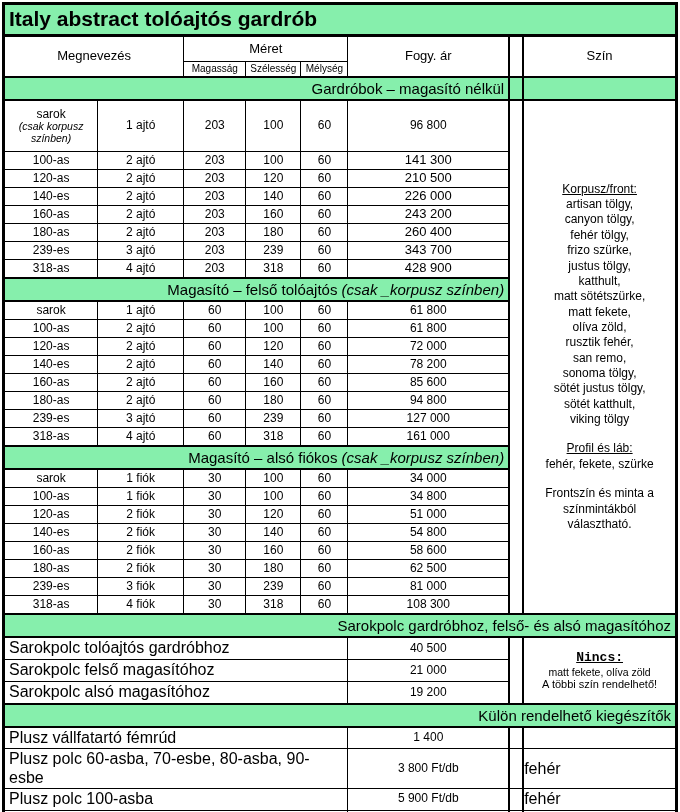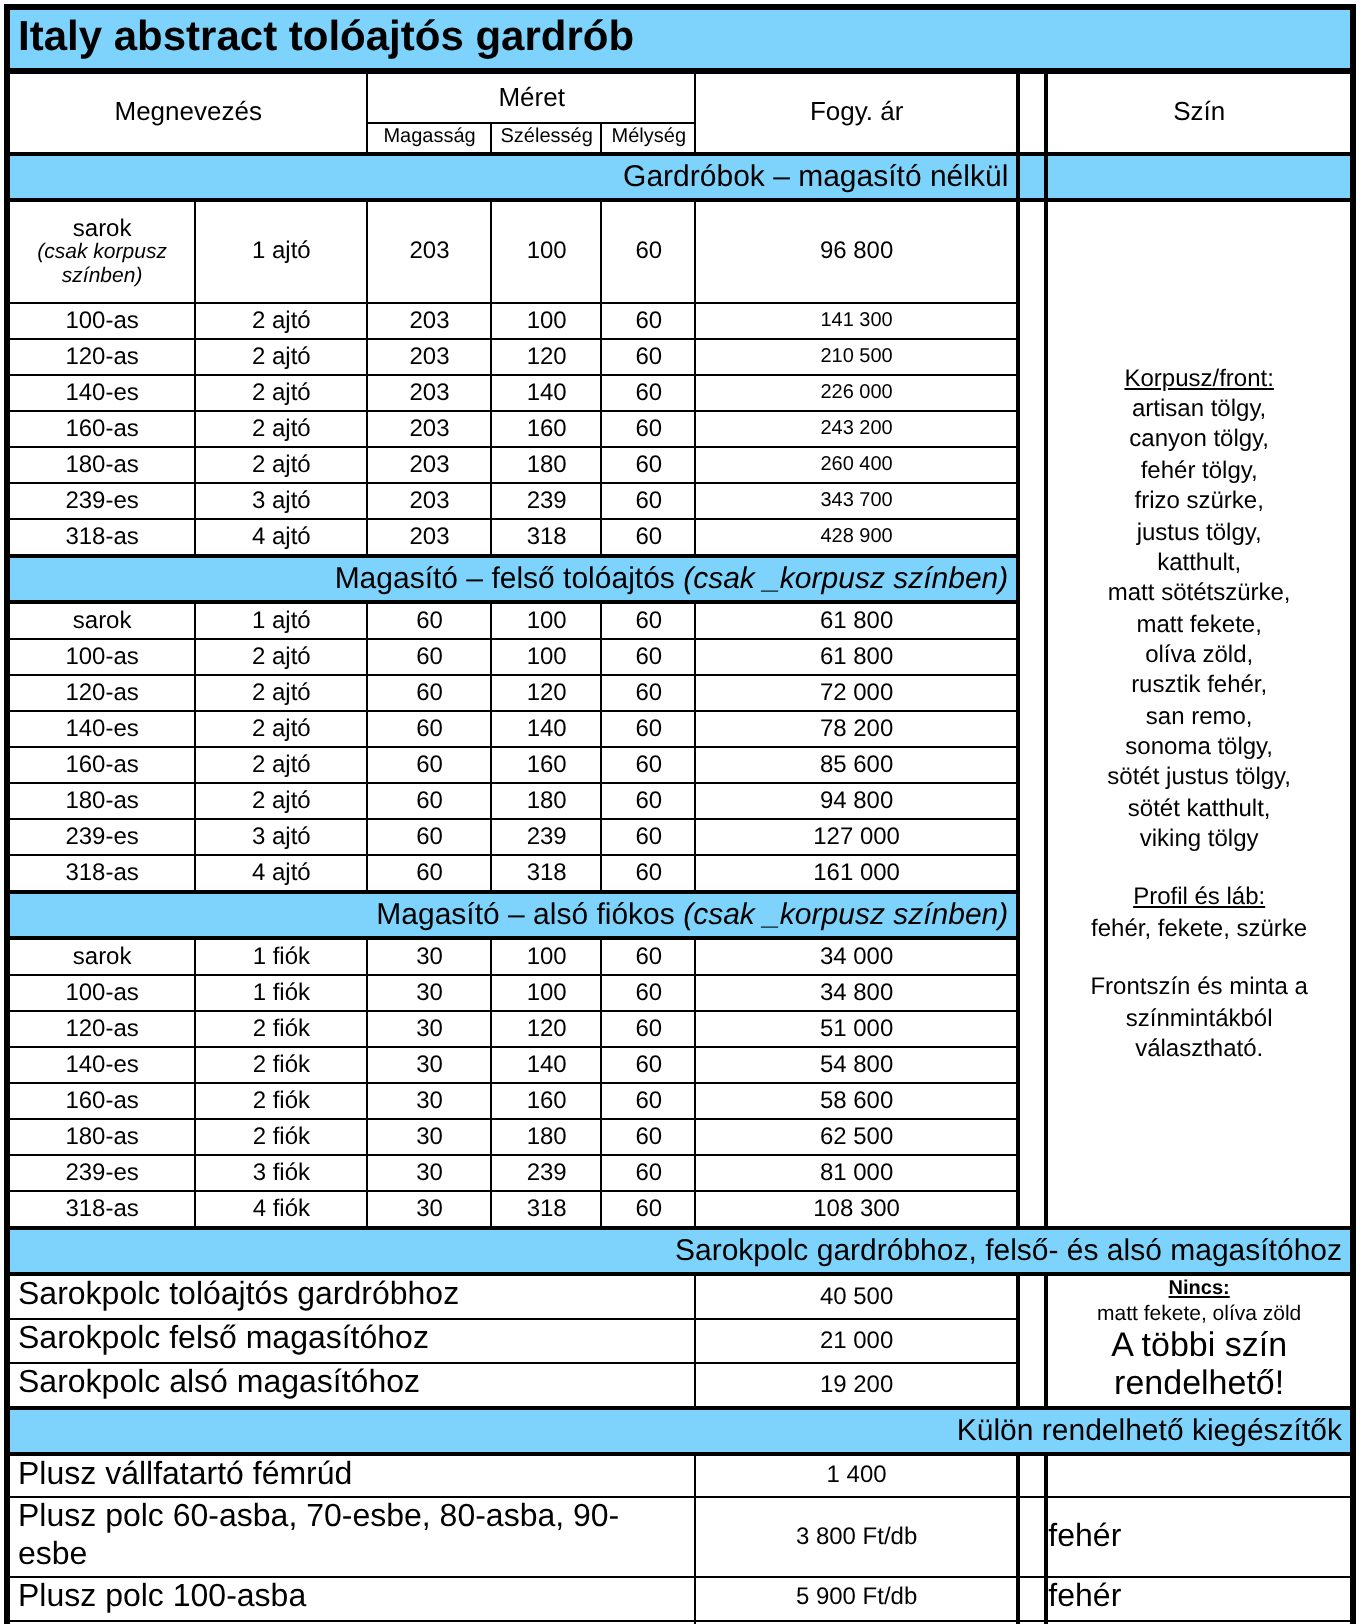--- a/index.html
+++ b/index.html
@@ -16,21 +16,21 @@
     width: 676px;
     border: 3px solid #000;
   }
   td {
     border: 1px solid #000;
     overflow: hidden;
     vertical-align: middle;
     padding: 0;
     line-height: 1.15;
   }
-  .grey { background: #7dd3fc; }
+  .grey { background: #86efac; }
 
   
   .title-cell {
     font-size: 21px;
     font-weight: bold;
     text-align: left;
     padding: 2px 4px;
     height: 25px;
     border-bottom-width: 3px;
   }
@@ -47,41 +47,41 @@
     text-align: right;
     padding: 1px 4px;
     height: 19px;
     border-top-width: 2px;
     border-bottom-width: 2px;
   }
   .section-title-cell .it { font-style: italic; }
 
   
   .c { text-align: center; font-size: 12px; height: 17px; }
-  .price-sm { font-size: 10px; }
+  .price-sm { font-size: 13px; }
   .sarok-note { font-size: 10.5px; font-style: italic; line-height: 1.1; }
   .rh-sarok td { height: 50px; }
 
   
   .spacer-cell { border-left-width: 2px; border-right-width: 2px; }
 
   
   .color-panel { font-size: 12px; text-align: center; line-height: 1.28; }
   .color-panel .u { text-decoration: underline; }
   .color-panel .gap { height: 14px; }
 
   
   .name-left { text-align: left; font-size: 16px; padding: 1px 4px; }
   .sp-row td { height: 19px; }
   .kg-row td { height: 17px; }
   .kg-row-tall td { height: 31px; }
   .nincs-cell { text-align: center; }
-  .nincs-h { font-size: 10px; font-weight: bold; text-decoration: underline; }
+  .nincs-h { font-size: 13px; font-weight: bold; text-decoration: underline; font-family: Liberation Mono, monospace; }
   .nincs-l1 { font-size: 10.5px; }
-  .nincs-l2 { font-size: 17px; }
+  .nincs-l2 { font-size: 11px; }
   .szin-small { font-size: 16px; }
 </style>
 </head>
 <body>
 
 <div class="sheet">
   <table class="price-table">
     <colgroup>
       <col style="width:94px">
         <col style="width:86px">

